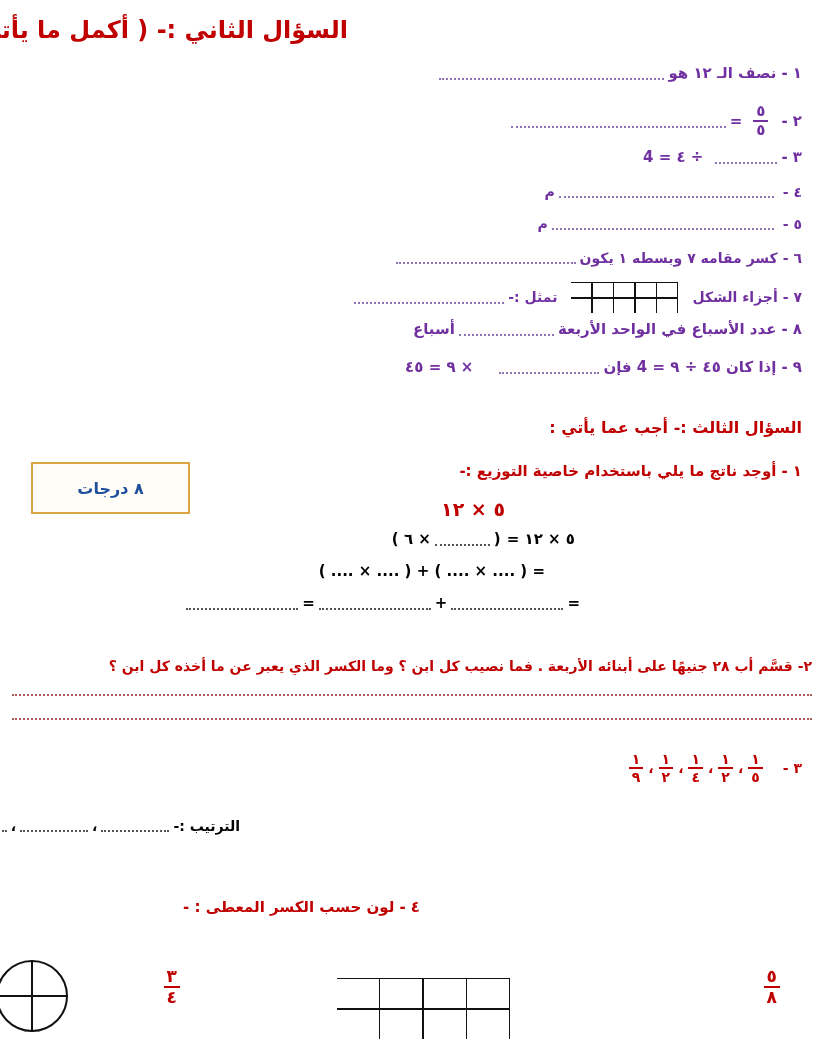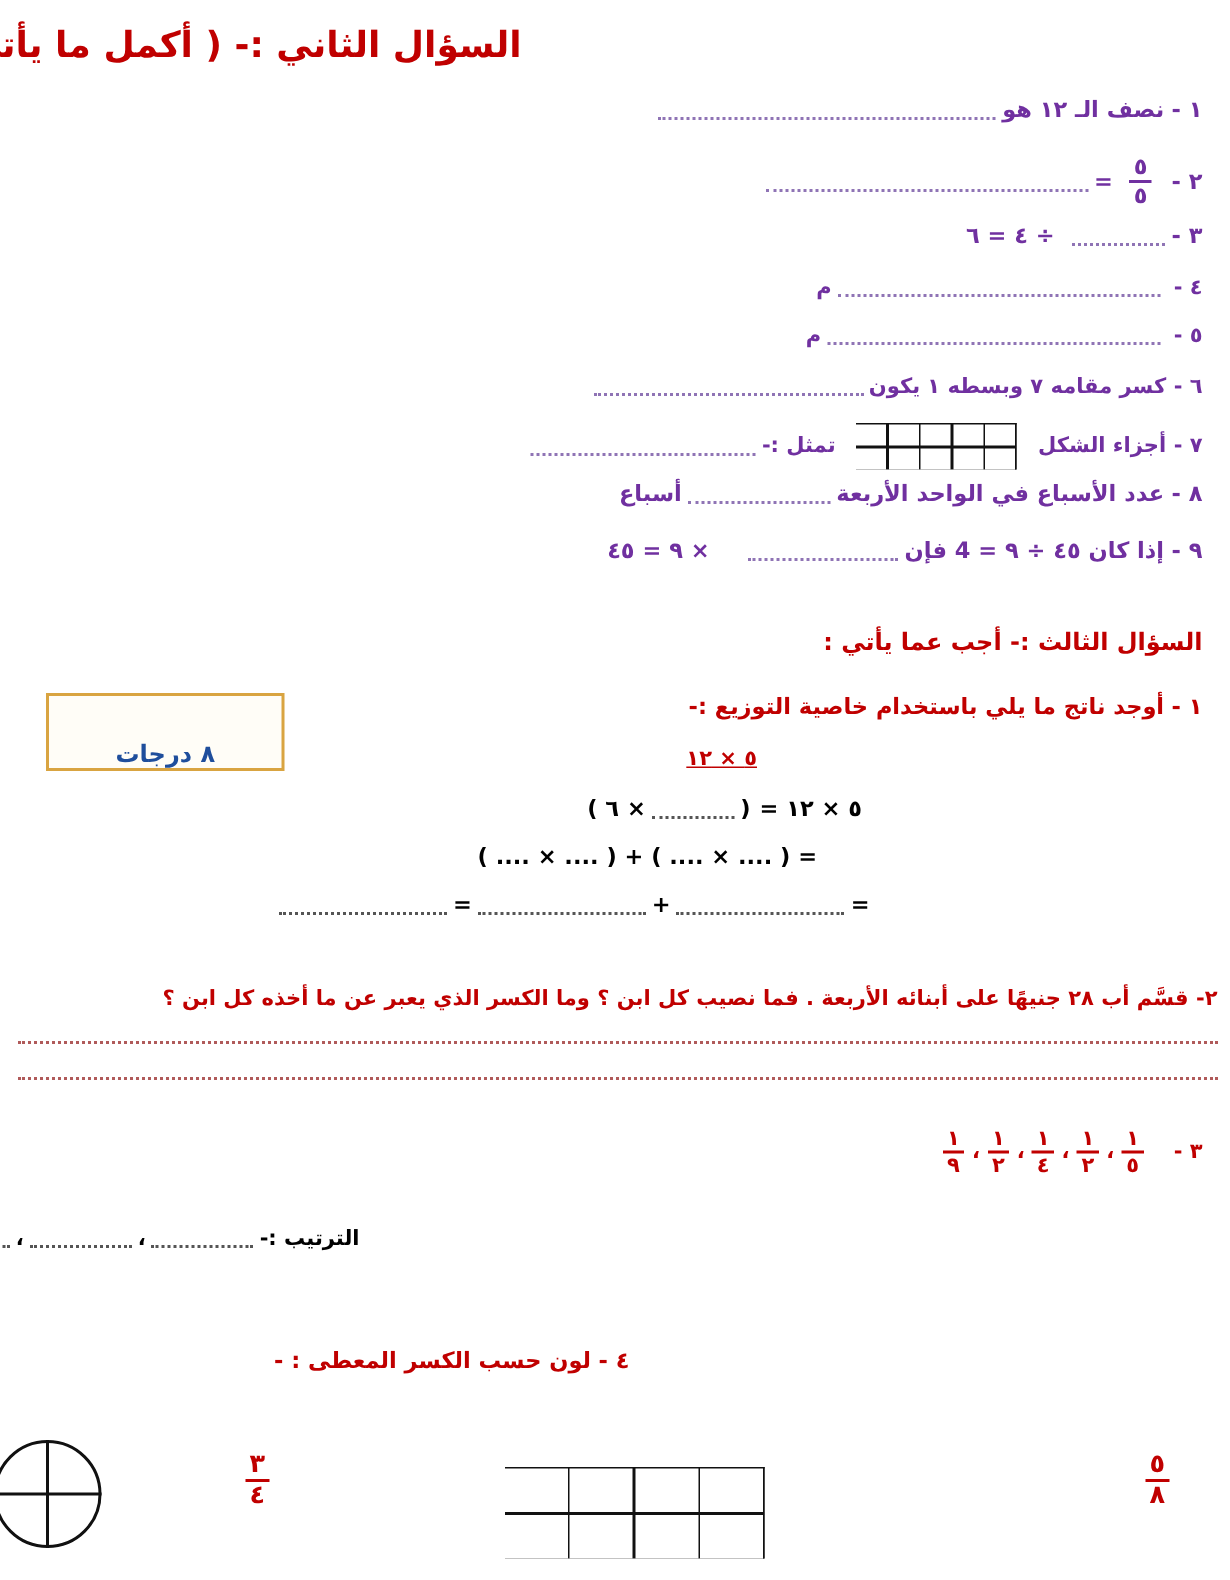--- a/index.html
+++ b/index.html
@@ -134,21 +134,21 @@
     </span>
     <span style="width:6px"></span>
     <span>=</span>
     <span class="dots dots-purple" style="width:215px;"></span>
   </div>
 
   <div class="row bold purple" style="right:18px; top:148px; font-size:15px;">
     <span>٣ -</span>
     <span class="dots dots-purple" style="width:62px;"></span>
     <span style="width:8px"></span>
-    <span>÷ ٤ = ٦</span>
+    <span>÷ ٤ = 4</span>
   </div>
 
   <div class="row bold purple" style="right:18px; top:184px; font-size:14px;">
     <span>٤ -</span>
     <span style="width:5px"></span>
     <span class="dots dots-purple" style="width:215px;"></span>
     <span>م</span>
   </div>
 
   <div class="row bold purple" style="right:18px; top:216px; font-size:14px;">
@@ -201,31 +201,31 @@
     <span>إذا كان ٤٥ ÷ ٩ = 4 فإن</span>
     <span class="dots dots-purple" style="width:100px;"></span>
     <span style="width:22px"></span>
     <span>× ٩ = ٤٥</span>
   </div>
 
   <div class="row bold red" style="right:18px; top:418px; font-size:16px;text-align:center;">
     <span>السؤال الثالث  :-   أجب عما يأتي :</span>
   </div>
 
-  <div class="grade-box" style="right:630px; top:462px; width:155px; height:48px;align-items:flex-end;">
+  <div class="grade-box" style="right:630px; top:462px; width:155px; height:48px;">
     <span>٨  درجات</span>
   </div>
 
   <div class="row bold red" style="right:18px; top:462px; font-size:15px;">
     <span>١ -</span>
     <span style="width:5px"></span>
     <span>أوجد ناتج ما يلي باستخدام خاصية التوزيع :-</span>
   </div>
 
-  <div class="row bold red" style="right:315px; top:498px; font-size:14px;text-decoration:underline;">
+  <div class="row bold red" style="right:315px; top:498px; font-size:19px;">
     <span>٥ × ١٢</span>
   </div>
 
   <div class="row bold black" style="right:245px; top:530px; font-size:15px;">
     <span>٥ × ١٢ =</span>
     <span style="width:6px"></span>
     <span>( </span>
     <span class="dots dots-black" style="width:55px;"></span>
     <span>× ٦ )</span>
   </div>

